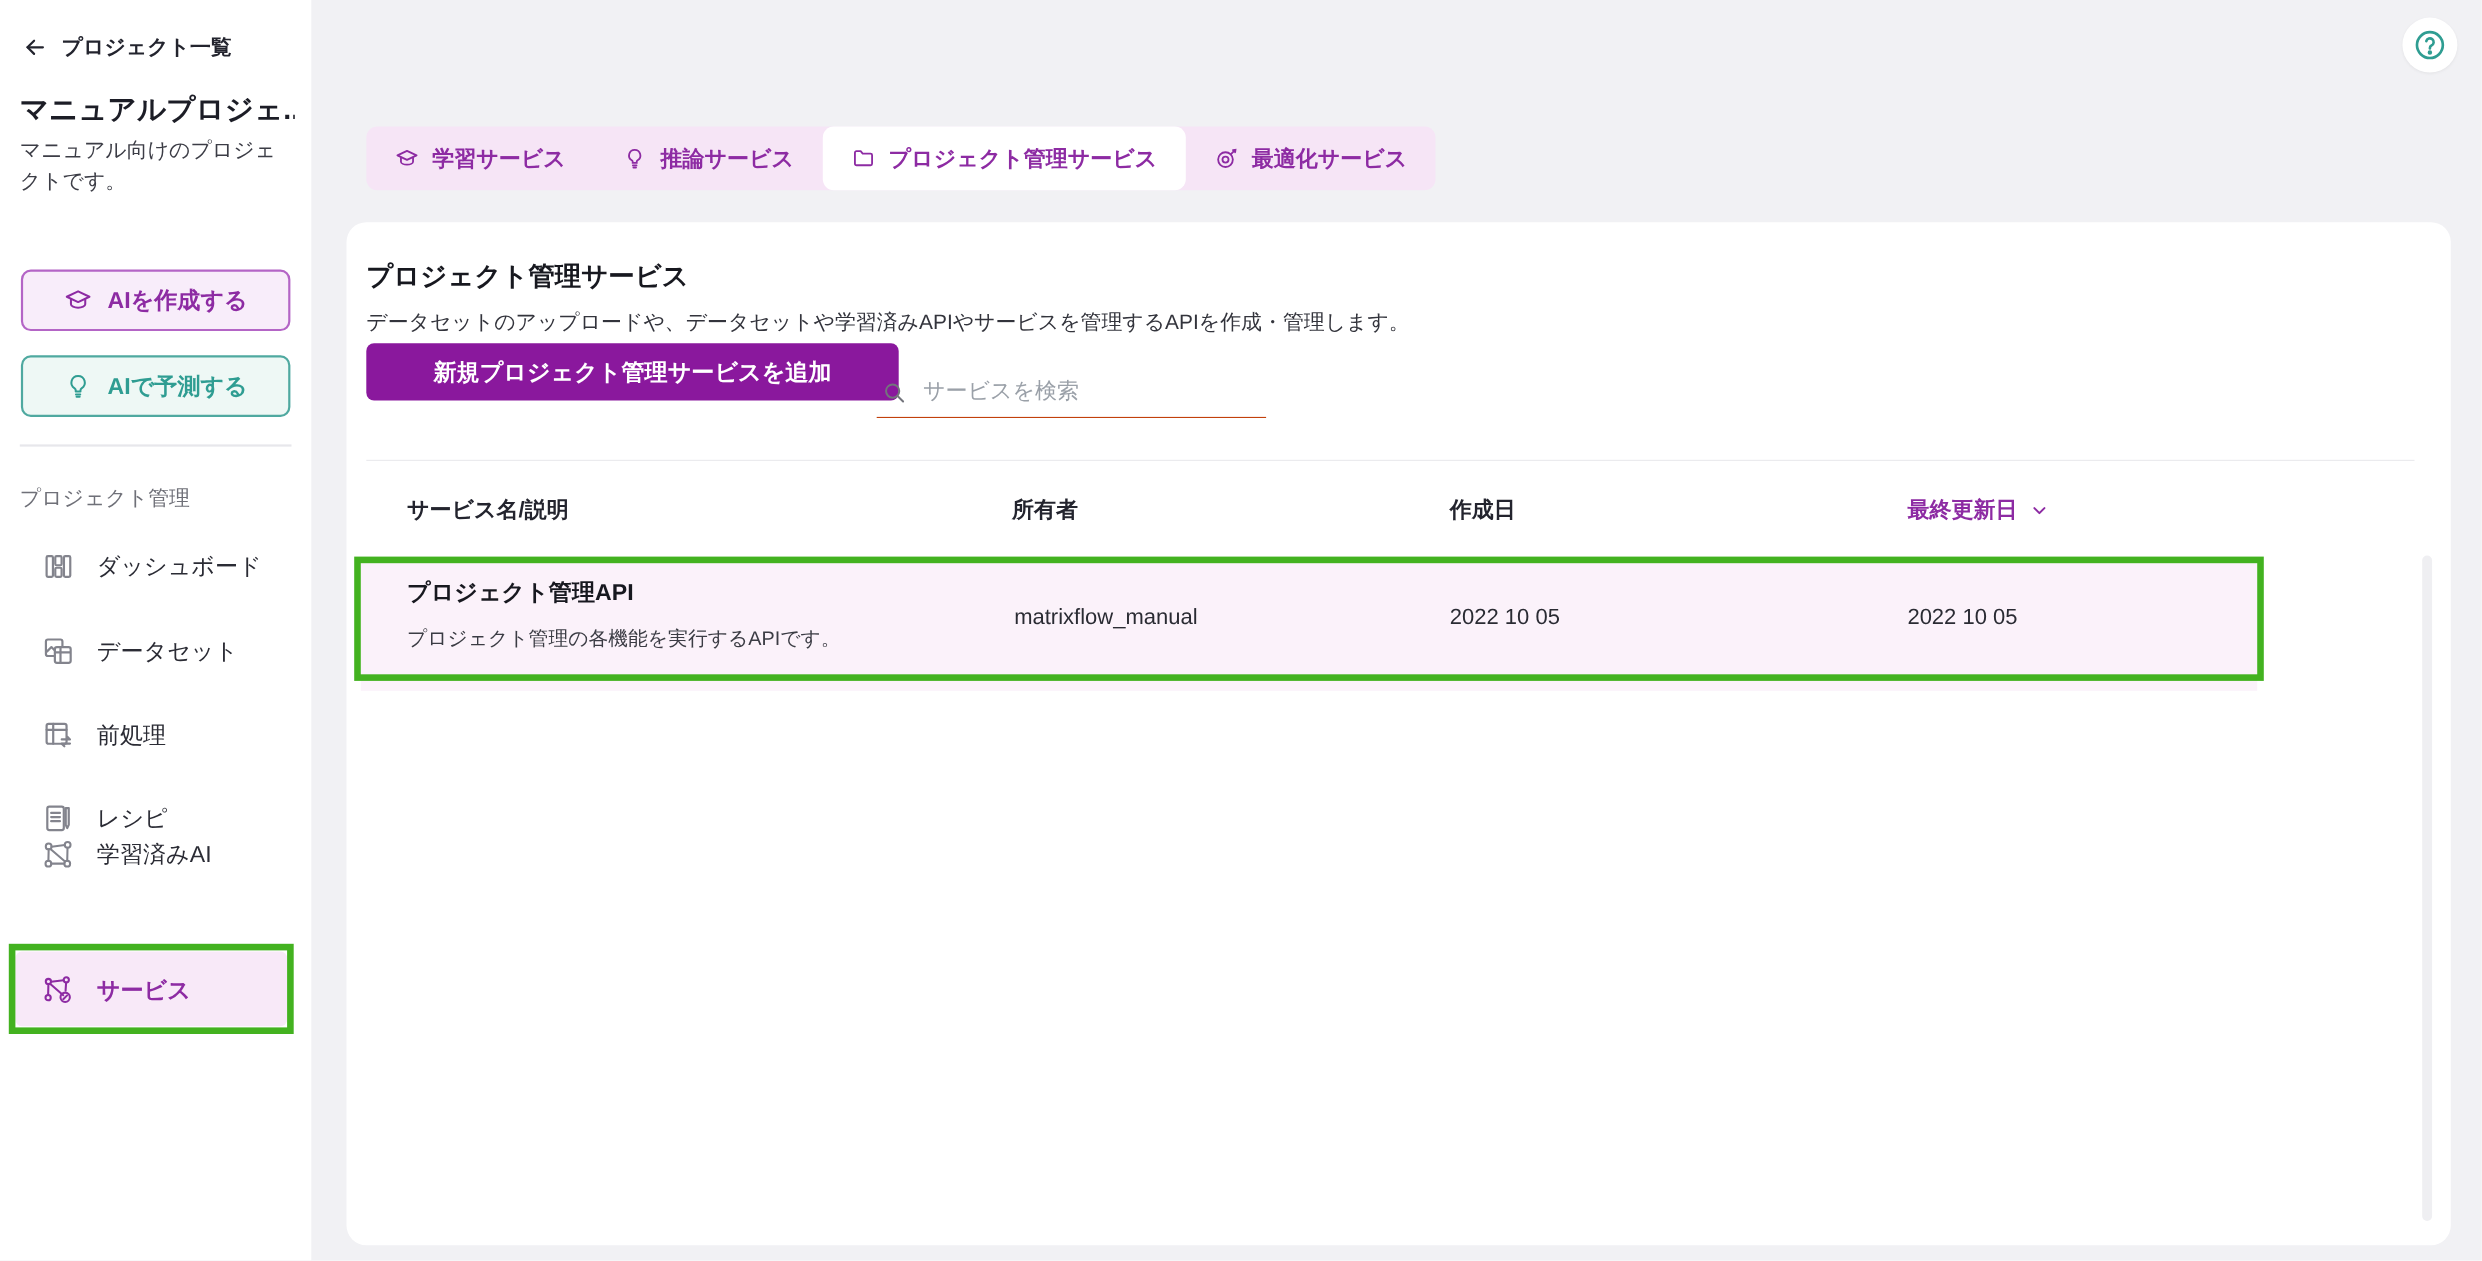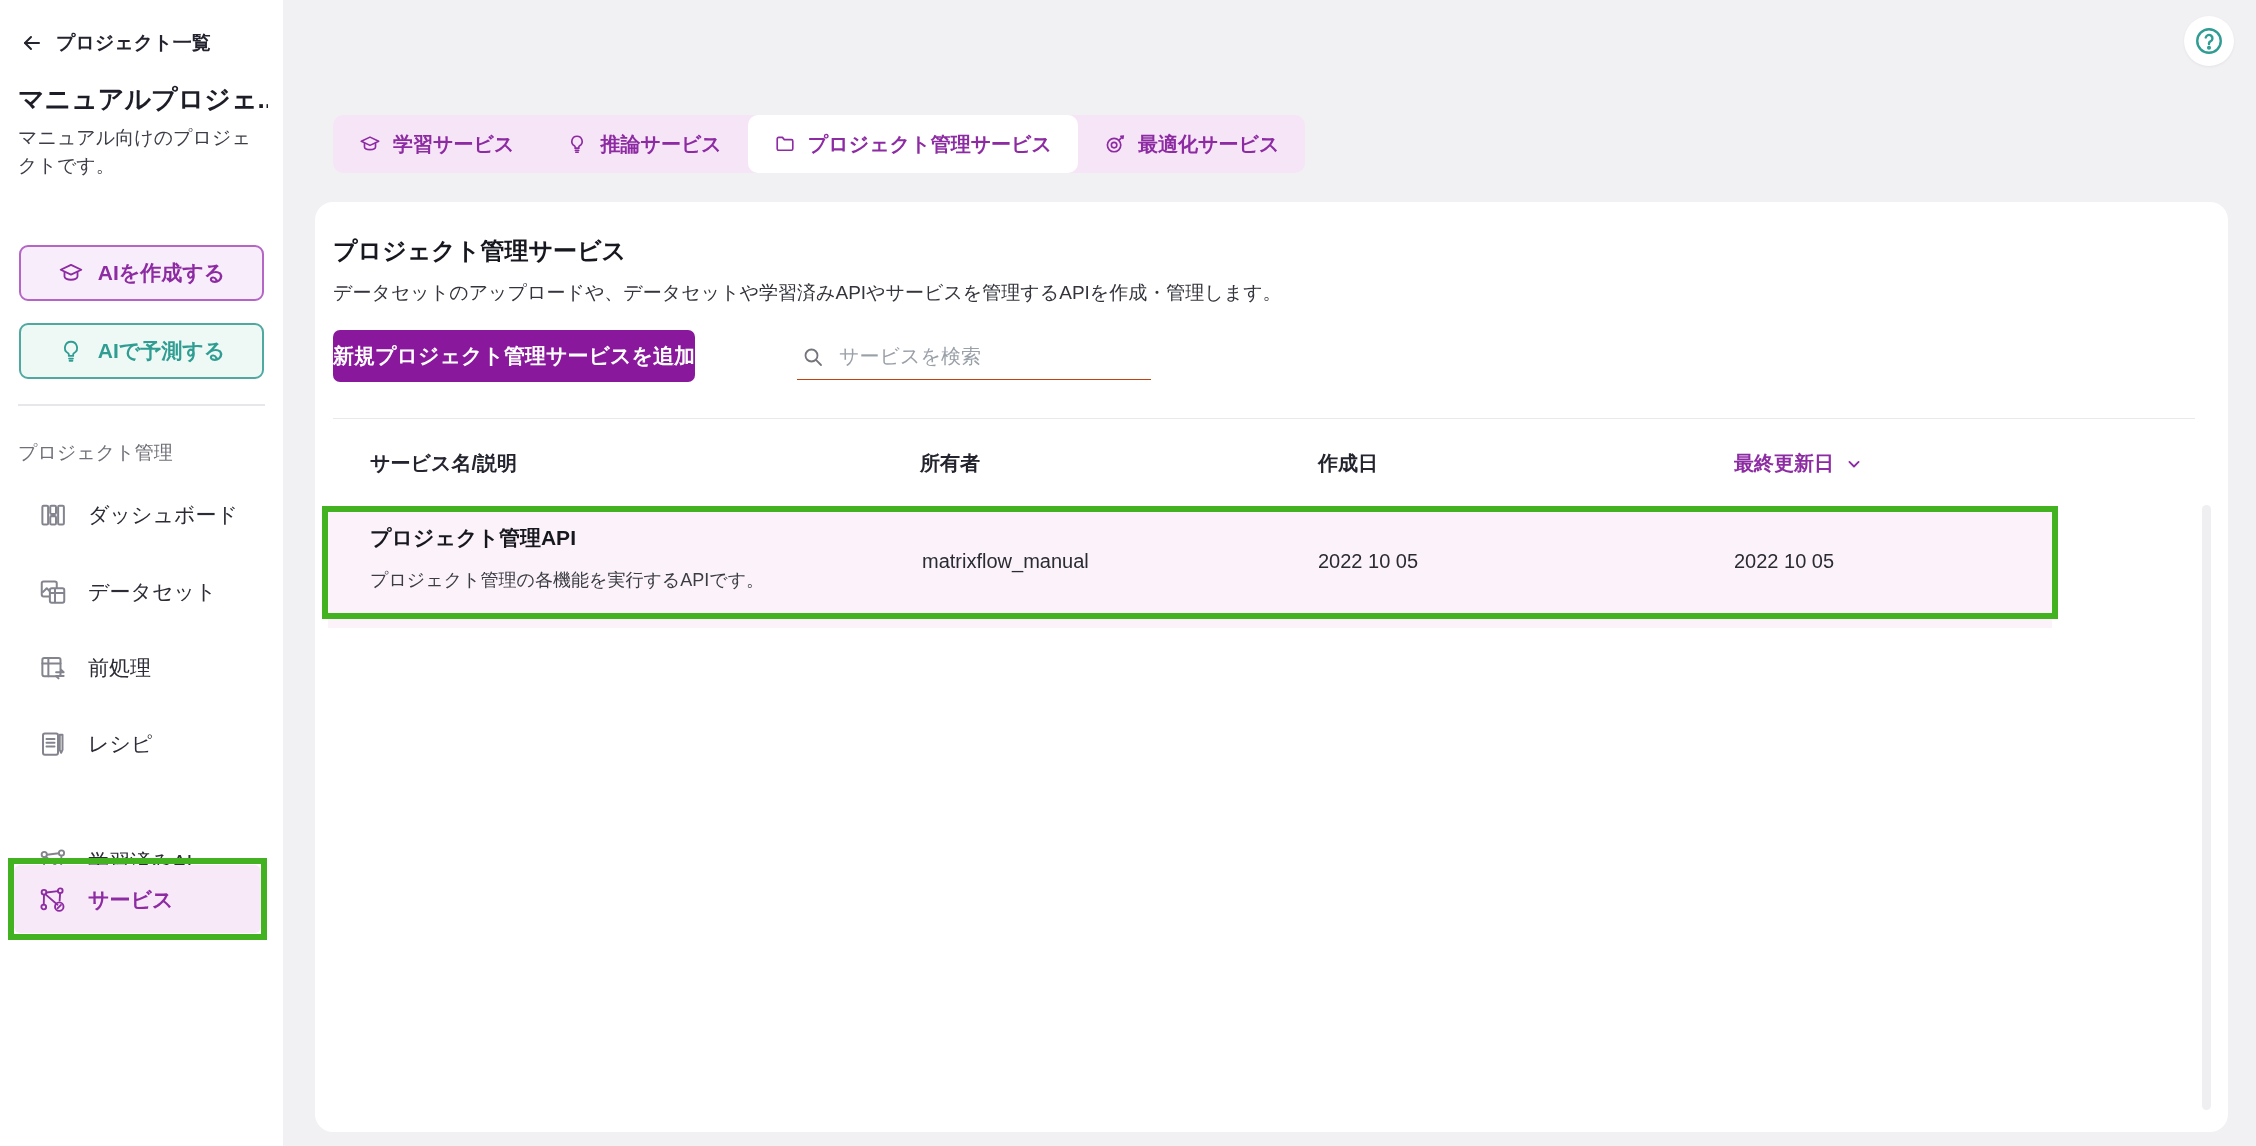--- a/index.html
+++ b/index.html
@@ -49,21 +49,21 @@
   .tab { display:flex; align-items:center; gap:12px; padding:0 26px; color:#8d2ba3;
          font-size:20px; font-weight:600; cursor:pointer; border-radius:10px; white-space:nowrap; }
   .tab .ic { display:flex; color:#8d2ba3; }
   .tab.active { background:#ffffff; }
 
   
   .card { position:absolute; left:315px; top:202px; width:1913px; height:930px; background:#ffffff;
           border-radius:18px; }
   .card-heading { position:absolute; left:333px; top:235px; font-size:24px; font-weight:700; color:#17181f; }
   .card-desc { position:absolute; left:333px; top:280px; font-size:19px; color:#33343c; }
-  .add-btn { position:absolute; left:333px; top:330px; width:362px; height:52px; background:#8a189d;
+  .add-btn { position:absolute; left:333px; top:312px; width:484px; height:52px; background:#8a189d;
              color:#ffffff; font-size:21px; font-weight:700; border:none; border-radius:7px; cursor:pointer;
              font-family:inherit; }
   .search-wrap { position:absolute; left:797px; top:334px; width:354px; height:46px;
                  border-bottom:1px solid #c2410c; display:flex; align-items:center; gap:14px; }
   .search-wrap .ic { color:#73747c; display:flex; margin-left:4px; }
   .search-input { border:none; outline:none; flex:1; font-size:20px; color:#2b2c35; background:transparent;
                   font-family:inherit; }
   .search-input::placeholder { color:#9aa0a8; }
   .card-divider { position:absolute; left:333px; top:418px; width:1862px; height:1px; background:#e9e9ed; }
 
@@ -166,21 +166,21 @@
       <span class="ic">
         <svg width="30" height="30" viewBox="0 0 24 24" fill="none" stroke="currentColor" stroke-width="1.6" stroke-linecap="round" stroke-linejoin="round">
             <rect x="4" y="3.5" width="12" height="17" rx="1.5"></rect>
             <path d="M6.8 8h6.4M6.8 11h6.4M6.8 14h6.4"></path>
             <path d="M19.6 4.5v12.2l-1.1 2.3-1.1-2.3V4.5z"></path>
           </svg>
       </span>
       <span>レシピ</span>
     </div>
 
-    <div class="nav-item" style="top:832px;">
+    <div class="nav-item" style="top:747px;">
       <span class="ic">
         <svg width="30" height="30" viewBox="0 0 24 24" fill="none" stroke="currentColor" stroke-width="1.5" stroke-linecap="round">
             <circle cx="5" cy="6" r="2.1"></circle>
             <circle cx="18.8" cy="4.8" r="2.1"></circle>
             <circle cx="4.8" cy="18.5" r="2.1"></circle>
             <circle cx="18.5" cy="18.5" r="2.1"></circle>
             <path d="M7.1 6.2l9.6-1.2M6.3 7.8l10.6 9.2M5 8.1l-.2 8.3M6.9 18.5h9.5M18.7 6.9l-.2 9.5"></path>
           </svg>
       </span>
       <span>学習済みAI</span>

